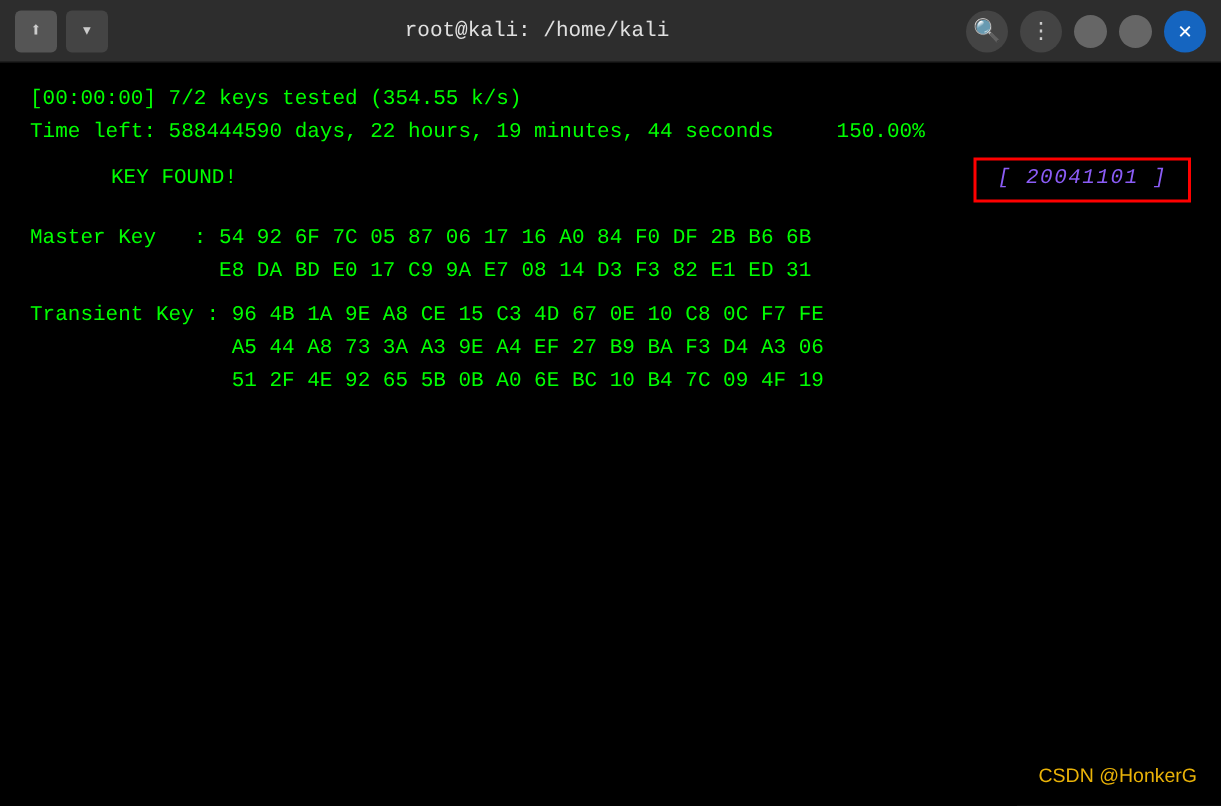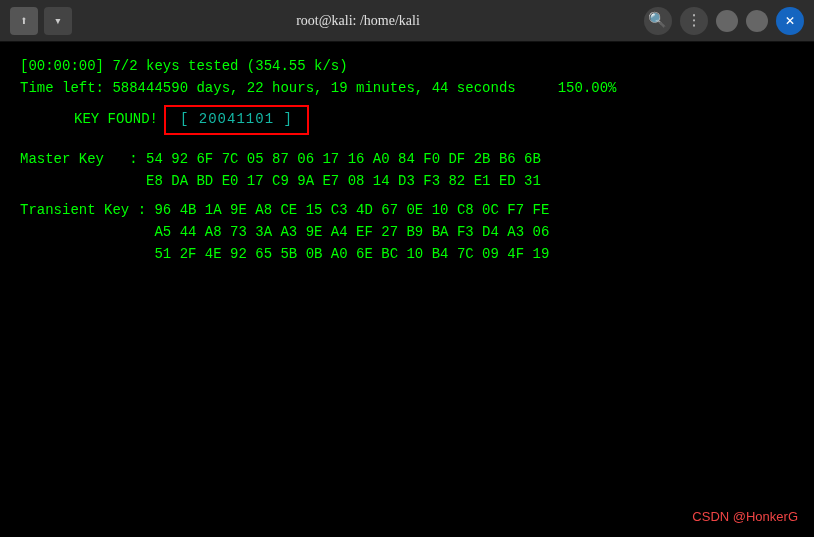--- a/index.html
+++ b/index.html
@@ -38,21 +38,21 @@
       cursor: pointer;
     }
     .tb-btn.upload {
       background: #555;
     }
     .titlebar-center {
       flex: 1;
       text-align: center;
       color: #e0e0e0;
       font-size: 14px;
-      font-family: Liberation Serif, serif;
+      font-family: Liberation Mono, monospace;
     }
     .titlebar-right {
       display: flex;
       align-items: center;
       gap: 8px;
     }
     .tb-icon-btn {
       width: 28px;
       height: 28px;
       background: #444;
@@ -95,46 +95,48 @@
     .line-title {
       text-align: center;
       color: #00ff00;
       margin-bottom: 4px;
     }
 
     .key-found-line {
       display: flex;
       align-items: center;
       margin: 6px 0 6px 0;
+      justify-content: space-between;
     }
     .key-found-label {
       color: #00ff00;
       font-size: 14px;
       margin-left: 54px;
     }
     .key-found-box {
       display: inline-block;
       border: 2px solid red;
       padding: 2px 14px;
       margin-left: 6px;
-      color: #14b8a6;
+      color: #8b5cf6;
       font-size: 14px;
       font-family: 'Courier New', Courier, monospace;
       letter-spacing: 1px;
+      font-style: italic;
     }
 
     .section-gap {
       height: 8px;
     }
 
     .watermark {
       position: absolute;
       bottom: 10px;
       right: 16px;
-      color: #ef4444;
+      color: #eab308;
       font-size: 13px;
       font-family: sans-serif;
     }
   </style>
 </head>
 <body>
 
 <div class="titlebar">
   <div class="titlebar-left">
     <div class="tb-btn upload">

